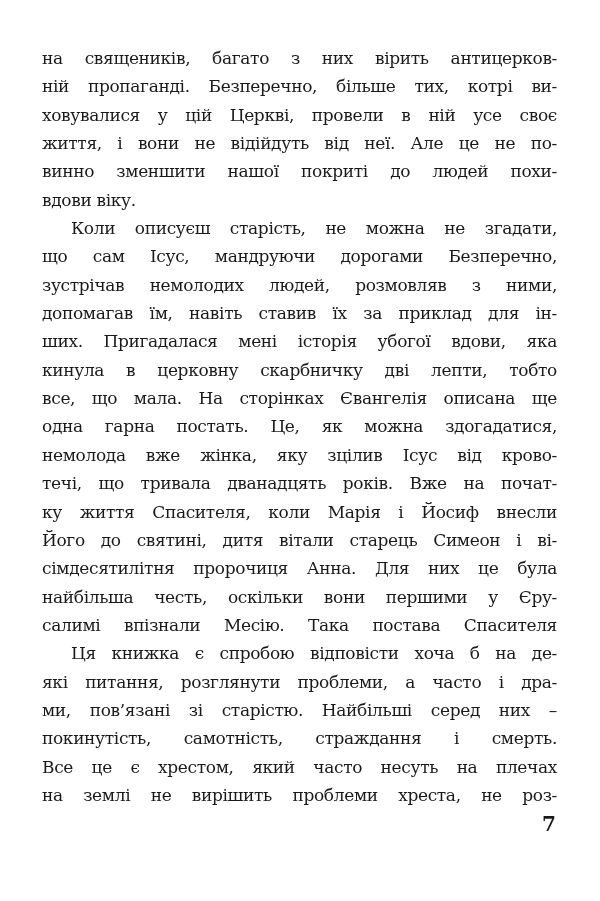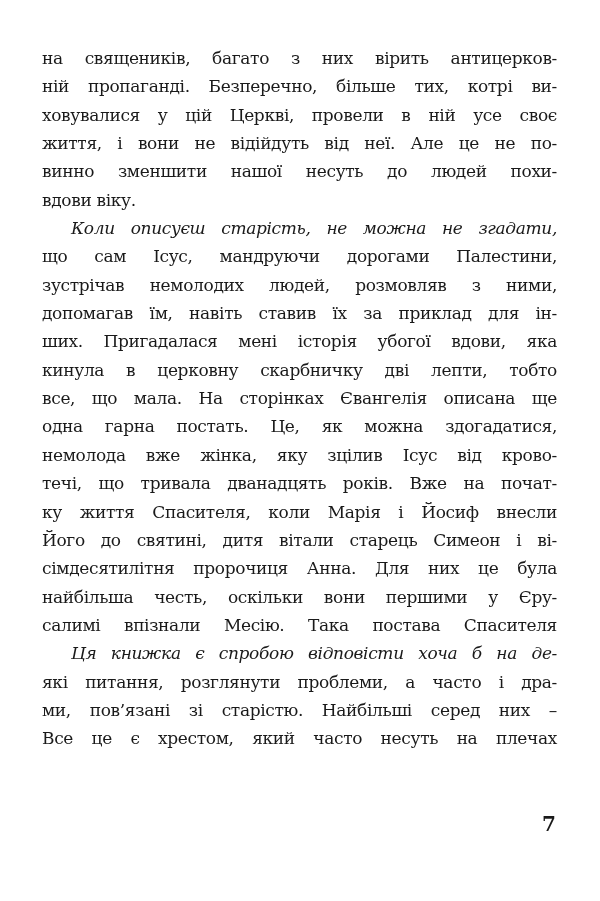--- a/index.html
+++ b/index.html
@@ -12,60 +12,62 @@
     .page-text {
       position: absolute; left: 42px; top: 44px; width: 515px;
     }
     .line {
       display: block; height: 28.35px; line-height: 28.35px;
       font-size: 17px; white-space: nowrap;
       text-align: justify; text-align-last: justify;
       letter-spacing: -0.35px;
     }
     .line.last { text-align-last: left; }
-    .line.indent { padding-left: 29px; font-style: italic; }
+    .line.indent { padding-left: 29px; }
     .page-number {
       position: absolute; left: 542px; top: 812px;
       font-size: 20px; font-weight: bold;
       font-family: "DejaVu Serif", serif;
     }
   </style>
 </head>
 <body>
 
 <div class="page-text">
 
   <div>
     <span class="line">на священиків, багато з них вірить антицерков-</span>
     <span class="line">ній пропаганді. Безперечно, більше тих, котрі ви-</span>
     <span class="line">ховувалися у цій Церкві, провели в ній усе своє</span>
     <span class="line">життя, і вони не відійдуть від неї. Але це не по-</span>
-    <span class="line">винно зменшити нашої несуть до людей похи-</span>
+    <span class="line">винно зменшити нашої покриті до людей похи-</span>
     <span class="line last">вдови віку.</span>
   </div>
 
   <div>
     <span class="line indent">Коли описуєш старість, не можна не згадати,</span>
-    <span class="line">що сам Ісус, мандруючи дорогами Палестини,</span>
+    <span class="line">що сам Ісус, мандруючи дорогами Безперечно,</span>
     <span class="line">зустрічав немолодих людей, розмовляв з ними,</span>
     <span class="line">допомагав їм, навіть ставив їх за приклад для ін-</span>
     <span class="line">ших. Пригадалася мені історія убогої вдови, яка</span>
     <span class="line">кинула в церковну скарбничку дві лепти, тобто</span>
     <span class="line">все, що мала. На сторінках Євангелія описана ще</span>
     <span class="line">одна гарна постать. Це, як можна здогадатися,</span>
     <span class="line">немолода вже жінка, яку зцілив Ісус від крово-</span>
     <span class="line">течі, що тривала дванадцять років. Вже на почат-</span>
     <span class="line">ку життя Спасителя, коли Марія і Йосиф внесли</span>
     <span class="line">Його до святині, дитя вітали старець Симеон і ві-</span>
     <span class="line">сімдесятилітня пророчиця Анна. Для них це була</span>
     <span class="line">найбільша честь, оскільки вони першими у Єру-</span>
     <span class="line">салимі впізнали Месію. Така постава Спасителя</span>
   </div>
 
   <div>
     <span class="line indent">Ця книжка є спробою відповісти хоча б на де-</span>
     <span class="line">які питання, розглянути проблеми, а часто і дра-</span>
     <span class="line">ми, пов’язані зі старістю. Найбільші серед них –</span>
+    <span class="line">покинутість, самотність, страждання і смерть.</span>
     <span class="line">Все це є хрестом, який часто несуть на плечах</span>
+    <span class="line">на землі не вирішить проблеми хреста, не роз-</span>
   </div>
 </div>
 
 <div class="page-number">7</div>
 
 </body></html>

